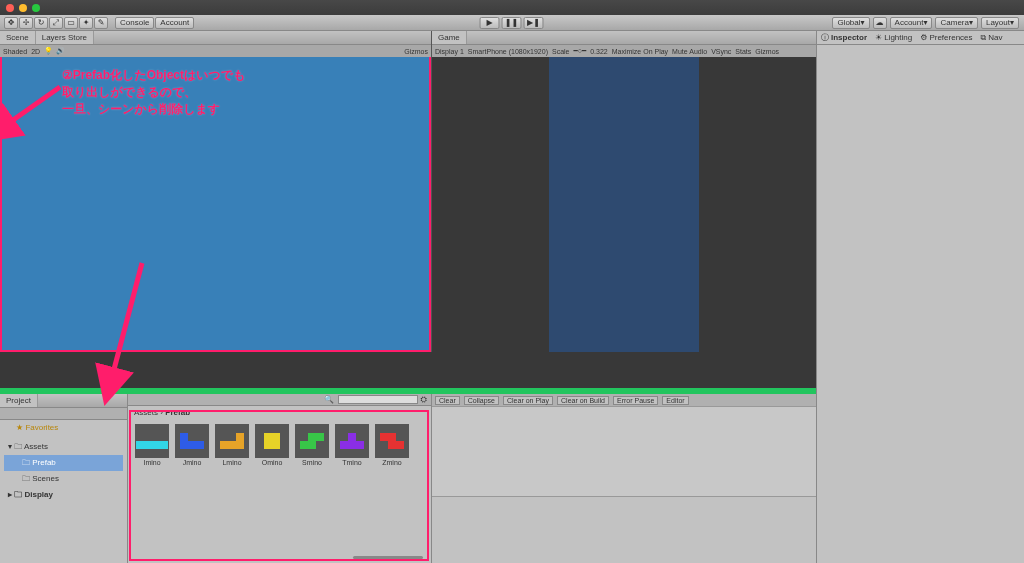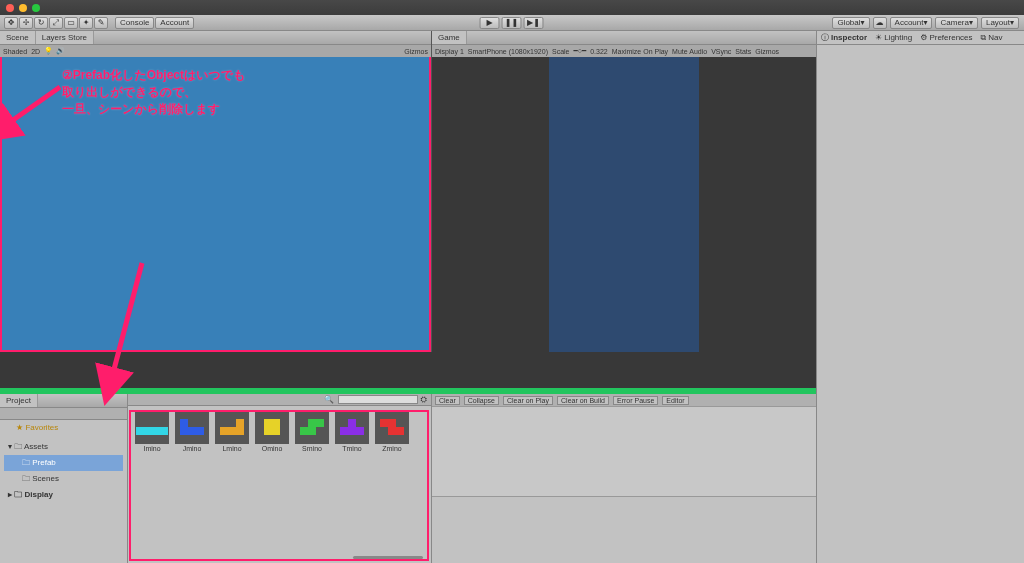--- a/index.html
+++ b/index.html
@@ -215,20 +215,23 @@
           <div class="proj-item" style="padding-left:4px;font-weight:bold">▸ 🗀 <span>Display</span></div>
         </div>
       </div>
 
       <div class="assets-panel">
         <div class="panel-sub" style="justify-content:flex-end">
           <span>🔍</span>
           <span style="width:80px;height:9px;background:#ddd;border:1px solid #888;margin:0 3px"></span>
           <span>⛭</span>
         </div>
+        <div class="breadcrumb">
+          <span>Assets</span> › <b>Prefab</b>
+        </div>
         <div class="prefab-grid" id="prefab-grid">
             <div class="prefab-item">
               <div class="thumb">
                 <div class="blk c-cyan" style="left: 1px; top: 17px;"></div>
                 <div class="blk c-cyan" style="left: 9px; top: 17px;"></div>
                 <div class="blk c-cyan" style="left: 17px; top: 17px;"></div>
                 <div class="blk c-cyan" style="left: 25px; top: 17px;"></div>
               </div>
               <div class="pf-label">Imino</div>
             </div>

